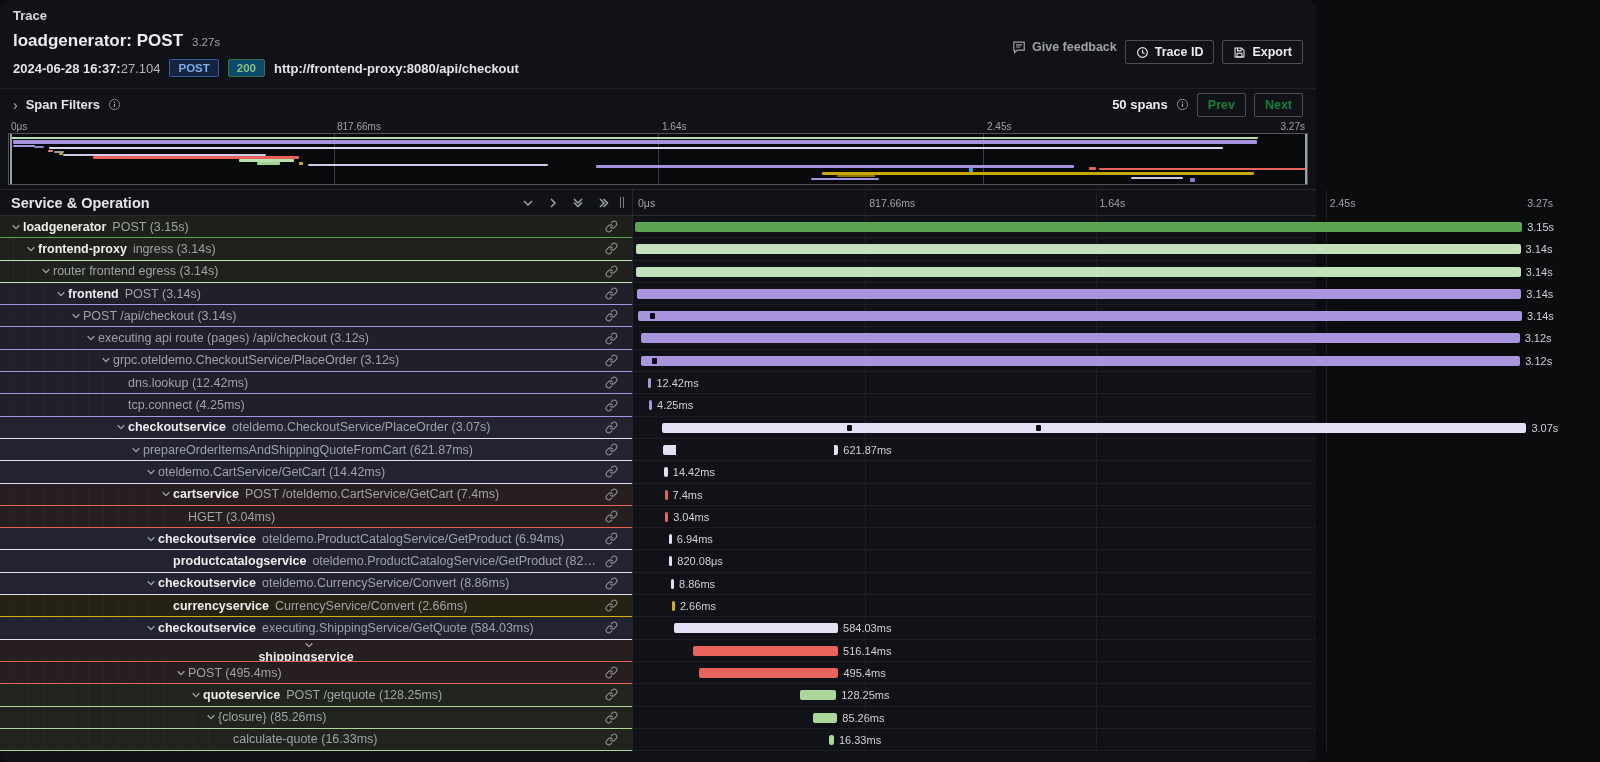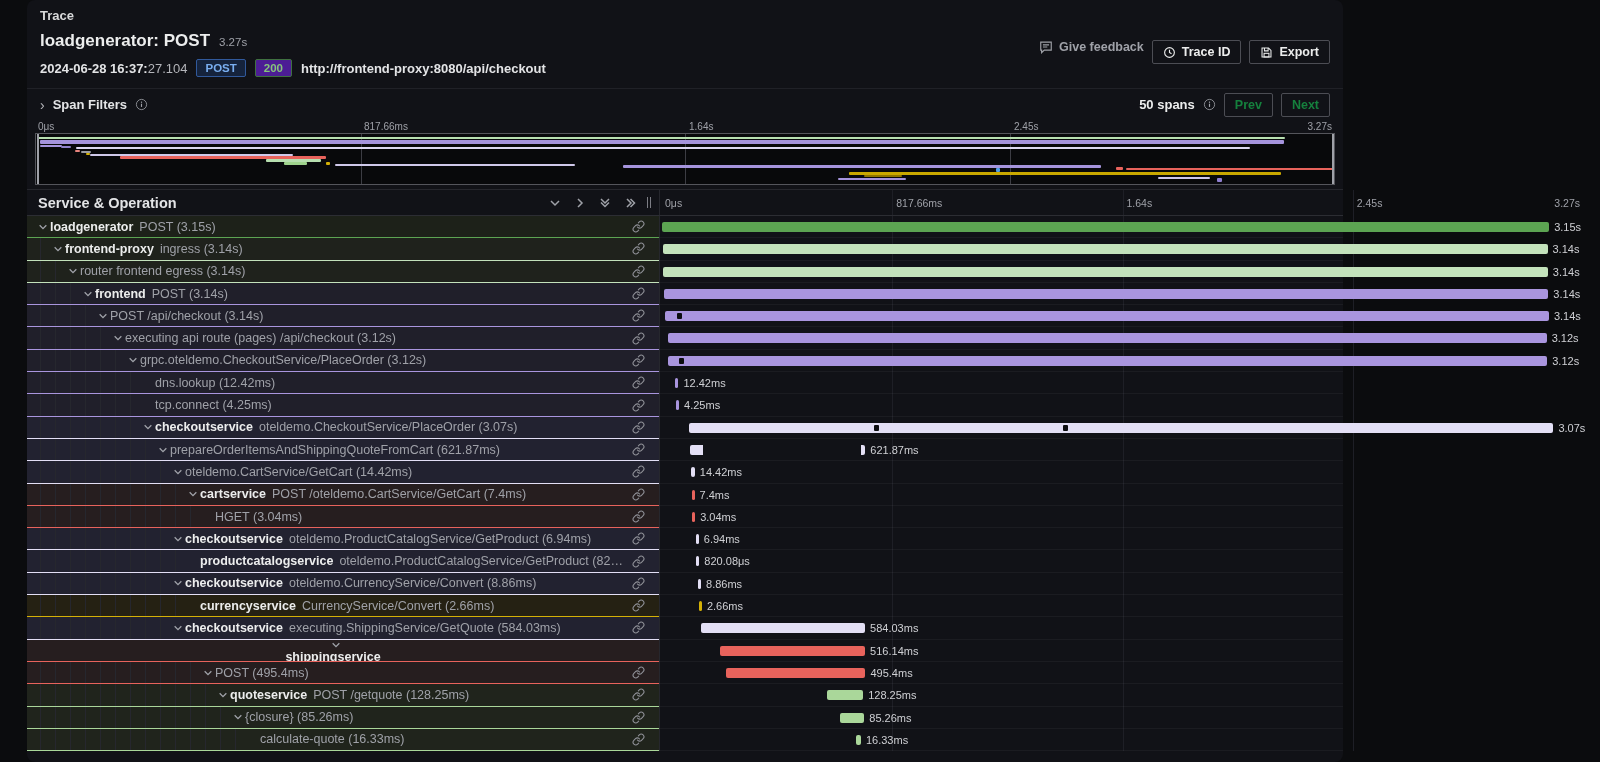--- a/index.html
+++ b/index.html
@@ -1,34 +1,34 @@
 <!DOCTYPE html>
 <html><head>
 <meta charset="utf-8">
 <style>
   * { margin:0; padding:0; box-sizing:border-box; }
   html,body { width:1600px; height:762px; background:#0b0c0e; overflow:hidden;
     font-family:"Liberation Sans", sans-serif; }
-  .app { position:relative; width:1316px; height:762px; background:#111217; color:#d8d9da; border-radius:8px;margin-left:27px; }
+  .app { position:relative; width:1316px; height:762px; background:#111217; color:#d8d9da; border-radius:8px; }
 
   
   .titlebar { height:30px; display:flex; align-items:center; padding:0 13px; }
   .titlebar .t { font-size:13px; font-weight:700; color:#d8d9da; }
 
   
   .trace-header { display:flex; justify-content:space-between; padding:1px 13px 0; height:58px; }
   .title-line { display:flex; align-items:baseline; gap:9px; }
   .trace-title { font-size:17px; font-weight:700; color:#eceded; }
   .trace-duration { font-size:11.5px; color:#9fa1a8; }
   .meta-line { margin-top:8px; display:flex; align-items:center; gap:9px; }
   .ts { font-size:13px; font-weight:700; color:#e3e4e6; }
   .ts .ms { color:#b4b5ba; font-weight:400; }
   .badge { font-size:11.5px; font-weight:700; padding:2px 8px; border-radius:2px; border:1px solid; }
   .badge.post { color:#79aef0; border-color:#31599b; background:#15233c; }
-  .badge.ok   { color:#86c47c; border-color:#3f7040; background:#4c1d95; }
+  .badge.ok   { color:#86c47c; border-color:#3f7040; background:#0c4a6e; }
   .url { font-size:13px; font-weight:700; color:#e3e4e6; }
   .actions { display:flex; align-items:flex-start; gap:8px; padding-top:9px; }
   .feedback { display:flex; align-items:center; gap:6px; color:#9fa1a8; font-size:12.5px; font-weight:700; cursor:pointer; }
   .btn { display:inline-flex; align-items:center; gap:6px; height:24px; padding:0 10px; background:transparent;
          border:1px solid #4c4d54; border-radius:2px; color:#eceded; font-size:12.5px; font-weight:700; cursor:pointer;
          font-family:"Liberation Sans", sans-serif; }
 
   
   .filters-row { display:flex; justify-content:space-between; align-items:center; height:32px;
                  padding:0 13px; border-top:1px solid #202127; }

